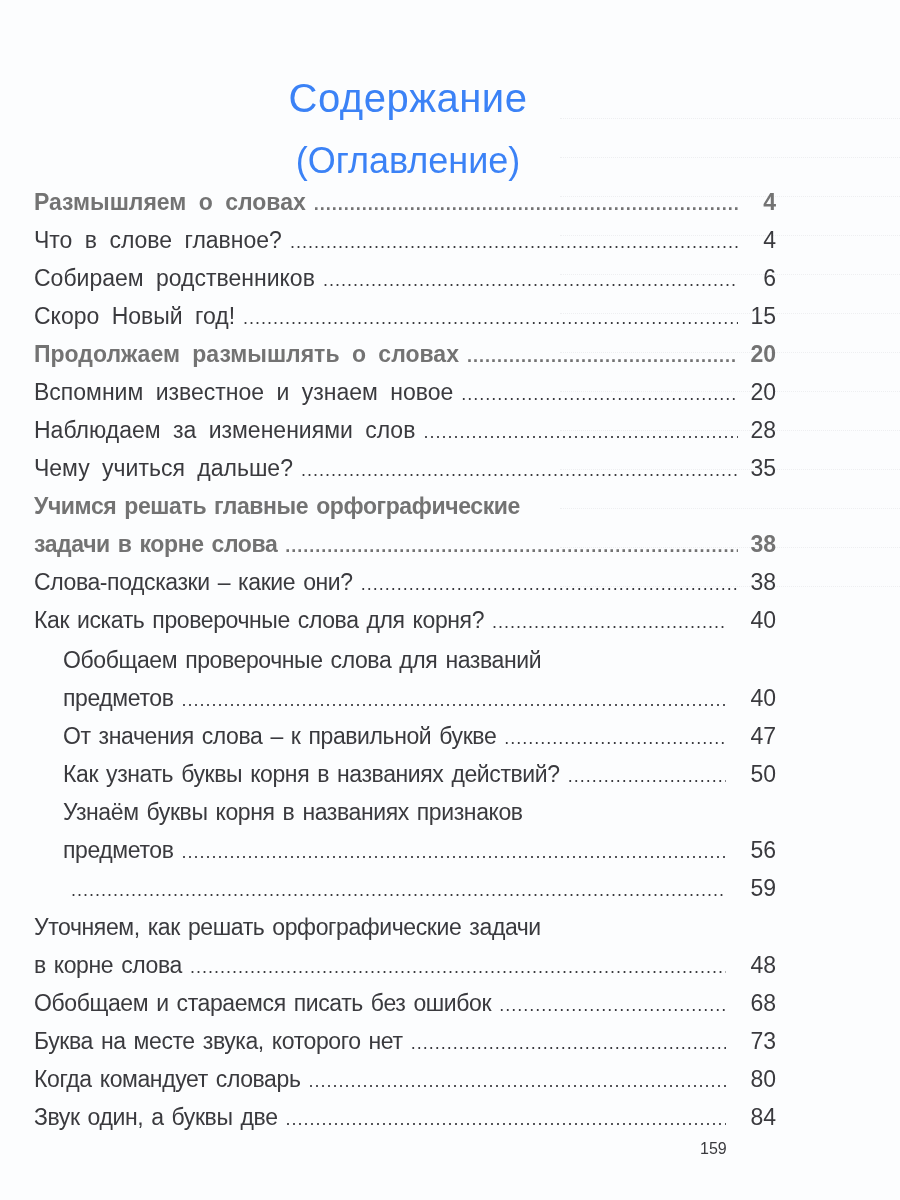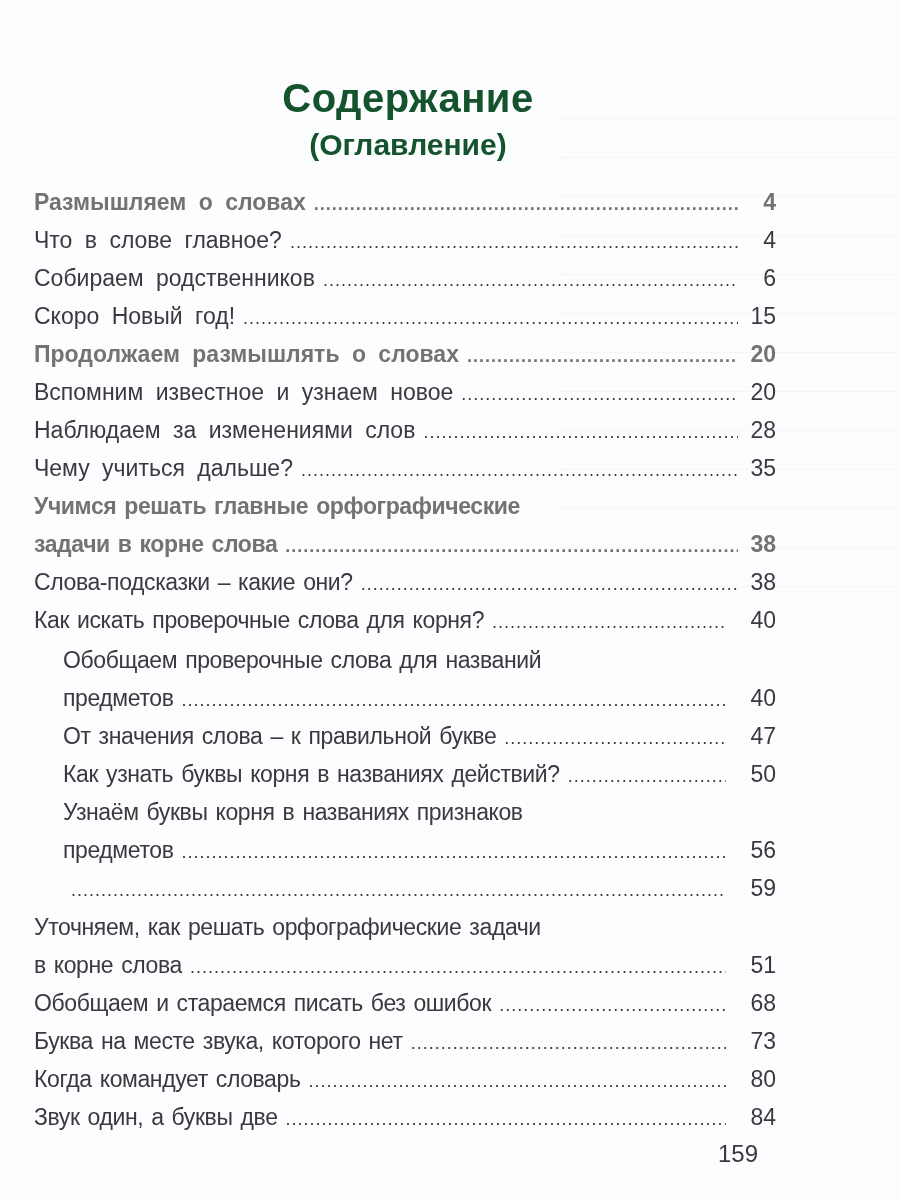--- a/index.html
+++ b/index.html
@@ -6,43 +6,43 @@
     body {
       width: 900px; height: 1200px; overflow: hidden;
       background: #fcfdfe;
       font-family: "Liberation Sans", sans-serif;
       color: #3a3a3e;
       position: relative;
     }
     .page { position: absolute; left: 0; top: 0; width: 900px; height: 1200px; }
     .title {
       position: absolute; left: 0; width: 816px; text-align: center;
-      color: #14532d; font-weight: bold; font-family: "Liberation Sans", sans-serif;
+      color: #3b82f6; font-weight: normal; font-family: "Liberation Sans", sans-serif;
     }
     .title.main { top: 76px; font-size: 40px; letter-spacing: 0.5px; }
-    .title.sub { top: 128px; font-size: 30px; }
+    .title.sub { top: 140px; font-size: 36px; }
     .toc-row {
       position: absolute; left: 34px; width: 742px; height: 34px;
       display: flex; align-items: baseline;
       font-size: 23px; line-height: 34px;
       font-family: "Liberation Sans", sans-serif;
     }
     .toc-row.indent { left: 63px; width: 713px; }
     .toc-row.section { color: #737373; font-weight: bold; }
     .toc-row .label { white-space: nowrap; word-spacing: 6px; }
     .toc-row .label.cond { letter-spacing: -0.4px; word-spacing: 2px; }
     .toc-row .dots {
       flex: 1; overflow: hidden; white-space: nowrap; margin: 0 8px;
       letter-spacing: 1px; font-size: 18px;
     }
     .toc-row .page-num { white-space: nowrap; min-width: 30px; text-align: right; }
     .toc-row .page-num.pad { margin-left: 12px; }
     .folio {
       position: absolute; left: 700px; width: 76px; top: 1140px;
-      text-align: center; font-size: 24px; color: #3a3a3e;
+      text-align: left; font-size: 16px; color: #3a3a3e;
     }
     .ghost {
       position: absolute; left: 560px; top: 80px; width: 340px; height: 520px;
       opacity: 0.08; overflow: hidden;
     }
     .ghost div { height: 38px; border-bottom: 1px dotted #556; }
   </style>
 </head>
 <body>
 
@@ -158,21 +158,21 @@
       <span class="dots">......................................................................................................................</span>
       <span class="page-num pad">59</span>
     </div>
 
     <div class="toc-row" style="top:910px">
       <span class="label cond">Уточняем, как решать орфографические задачи</span>
     </div>
     <div class="toc-row" style="top:948px">
       <span class="label cond">в корне слова</span>
       <span class="dots">......................................................................................................................</span>
-      <span class="page-num pad">51</span>
+      <span class="page-num pad">48</span>
     </div>
     <div class="toc-row" style="top:986px">
       <span class="label cond">Обобщаем и стараемся писать без ошибок</span>
       <span class="dots">......................................................................................................................</span>
       <span class="page-num pad">68</span>
     </div>
     <div class="toc-row" style="top:1024px">
       <span class="label cond">Буква на месте звука, которого нет</span>
       <span class="dots">......................................................................................................................</span>
       <span class="page-num pad">73</span>

